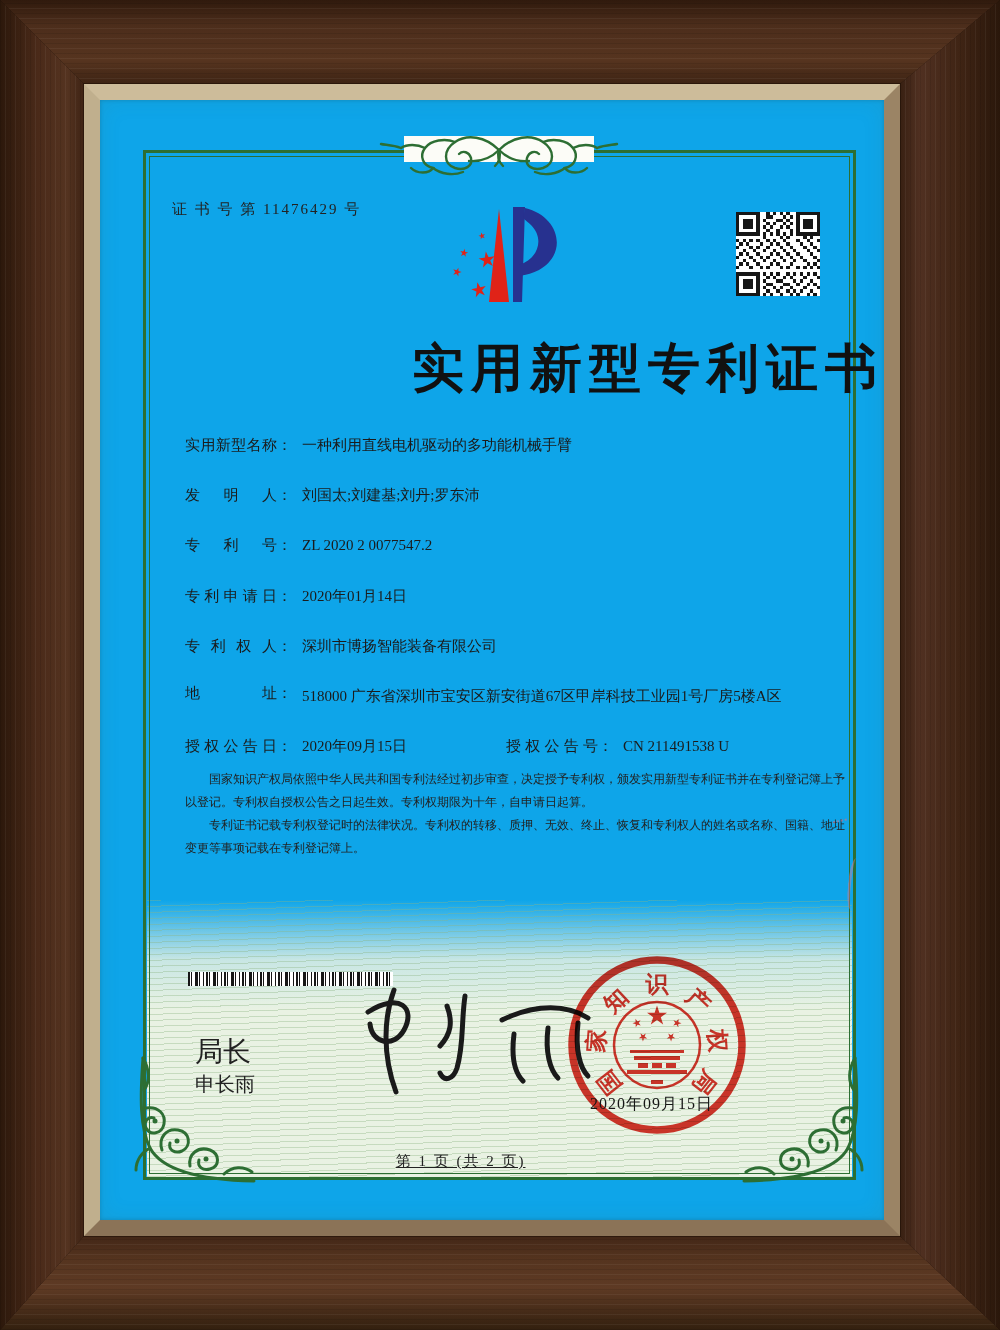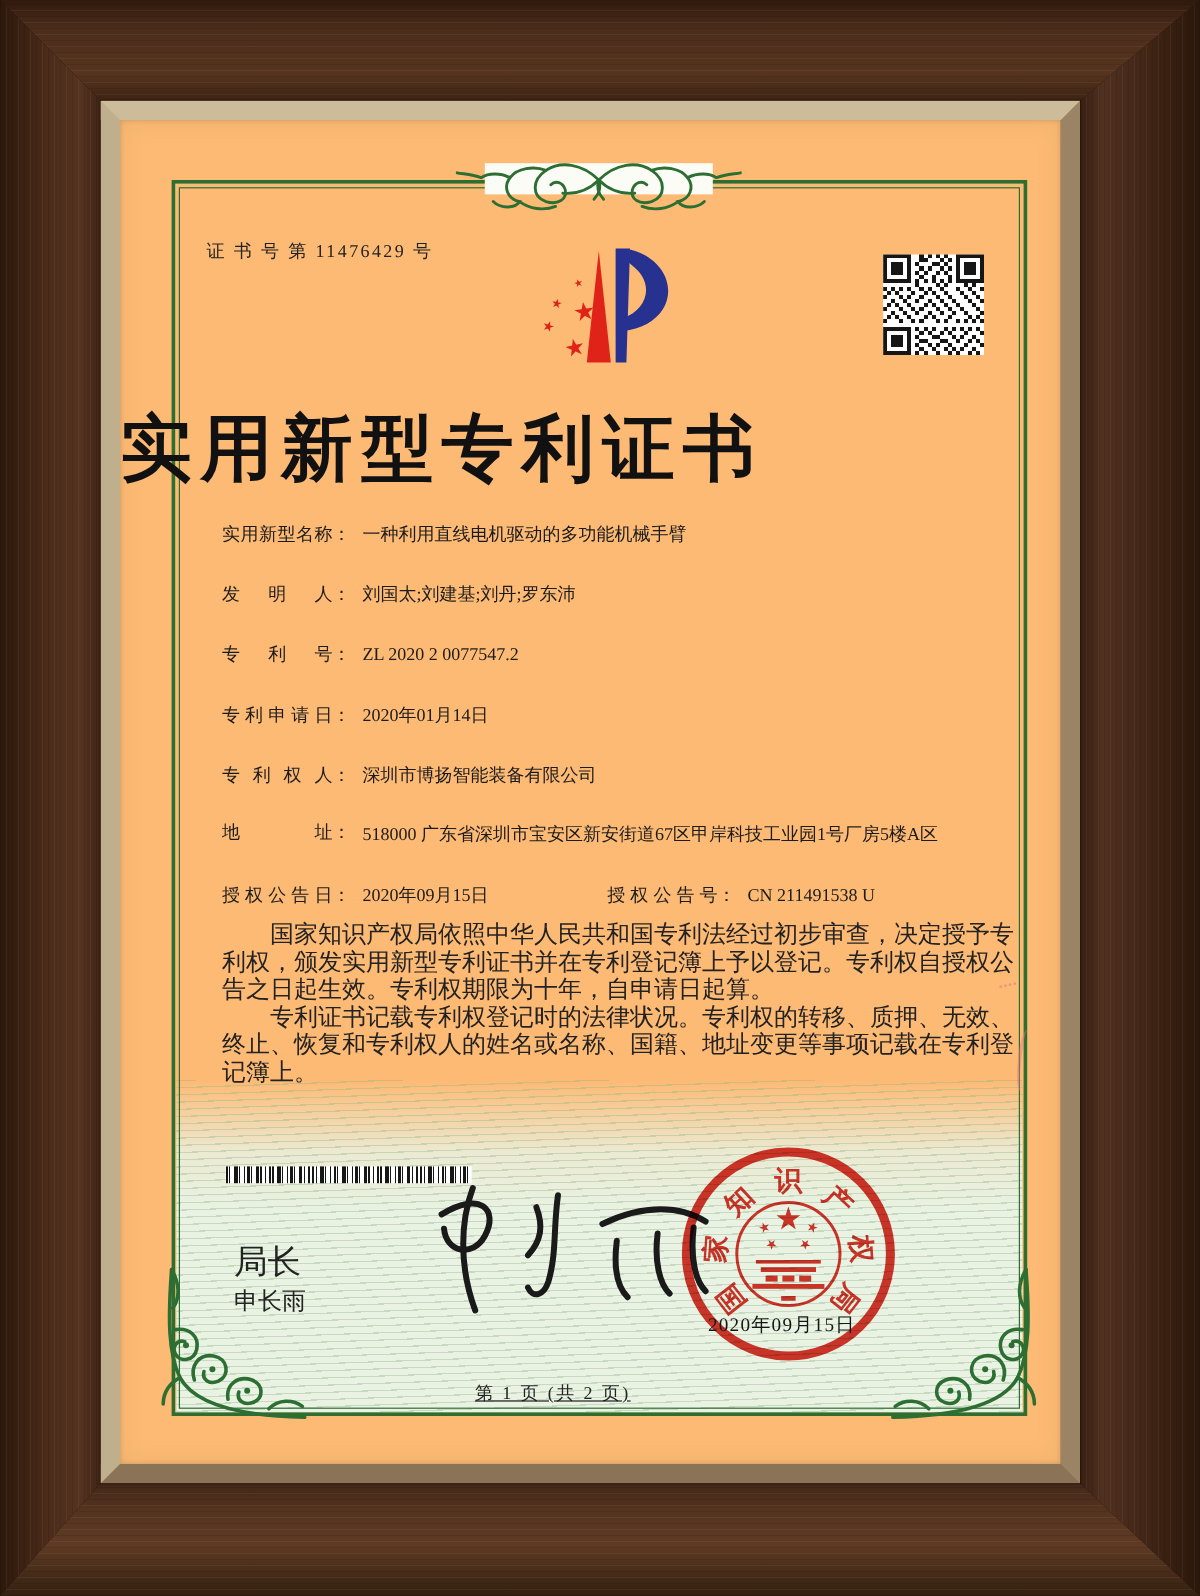--- a/index.html
+++ b/index.html
@@ -24,48 +24,48 @@
   .wood-right{left:900px;top:0;width:100px;height:1330px;
     clip-path:polygon(100px 0,0 84px,0 1236px,100px 1330px);
     background:repeating-linear-gradient(90deg,rgba(0,0,0,.09) 0 1px,rgba(0,0,0,0) 1px 5px,rgba(255,255,255,.05) 5px 6px,rgba(0,0,0,0) 6px 10px),
       linear-gradient(270deg,#2a170b,#3f2414 40%,#503021 80%,#382012);}
   .gold-lip{left:84px;top:84px;right:100px;bottom:94px;position:absolute;
     border:16px solid;border-color:#cdbc9a #9b8465 #8b7357 #c0af8d;
     box-shadow:0 0 0 1px rgba(35,18,7,.65), inset 0 0 0 1px rgba(60,40,20,.5);}
 
   
   .paper{left:100px;top:100px;width:784px;height:1120px;position:absolute;
-    background:#fdba74;color:#1c1c1c;
+    background:#0ea5e9;color:#1c1c1c;
     box-shadow:inset 0 0 22px rgba(90,110,60,.10), inset 0 0 4px rgba(0,0,0,.18);}
 
   .cert-border{position:absolute;left:43px;top:50px;right:28px;bottom:40px;
     border:3px solid #2d6e33;}
   .cert-border-inner{position:absolute;inset:3px;border:1px solid #2d6e33;}
 
   .guilloche{position:absolute;left:47px;top:800px;width:705px;height:277px;
     background:
       repeating-linear-gradient(178deg,rgba(140,180,130,.38) 0 1px,rgba(0,0,0,0) 1px 6px),
       linear-gradient(180deg,rgba(233,242,227,0) 0,rgba(233,242,227,.85) 60px,#e9f2e3 110px);}
 
   
   .cert-number{left:72px;top:100px;font-size:15px;letter-spacing:2px;color:#222;}
   .logo-box{left:335px;top:103px;width:140px;height:115px;}
   .qr-box{left:636px;top:112px;width:84px;height:84px;}
-  .cert-title{left:0;top:234px;width:100%;text-align:left;font-size:60px;
+  .cert-title{left:0;top:234px;width:100%;text-align:right;font-size:52px;
     font-weight:700;letter-spacing:7px;color:#111;}
 
   
   .frow{position:absolute;left:85px;font-size:15px;color:#1b1b1b;white-space:nowrap;}
   .fl{display:inline-block;width:92px;text-align:justify;text-align-last:justify;}
   .fv{margin-left:10px;}
   .fv.wrap{display:inline-block;white-space:normal;width:480px;vertical-align:top;line-height:25px;}
   .grant-right{position:absolute;left:305px;top:0;white-space:nowrap;margin-left:16px;}
 
   
-  .paras{left:85px;top:668px;width:660px;position:absolute;font-size:20px;
+  .paras{left:85px;top:668px;width:660px;position:absolute;font-size:12px;
     line-height:23px;text-align:justify;color:#222;}
   .paras p{margin:0;text-indent:2em;}
 
   
   .barcode{left:88px;top:872px;width:205px;height:14px;position:absolute;
     background:repeating-linear-gradient(90deg,#161616 0 2px,#fff 2px 3px,#161616 3px 4px,#fff 4px 7px,#161616 7px 10px,#fff 10px 11px,#161616 11px 12px,#fff 12px 15px,#161616 15px 16px,#fff 16px 18px);}
   .signer-title{left:95px;top:933px;font-size:28px;font-family:"Liberation Sans",sans-serif;color:#222;}
   .signer-name{left:95px;top:971px;font-size:20px;font-family:"Liberation Sans",sans-serif;color:#222;}
   .signature-box{left:252px;top:872px;width:250px;height:135px;}
   .seal-box{left:462px;top:850px;width:190px;height:190px;mix-blend-mode:multiply;opacity:.93;}

